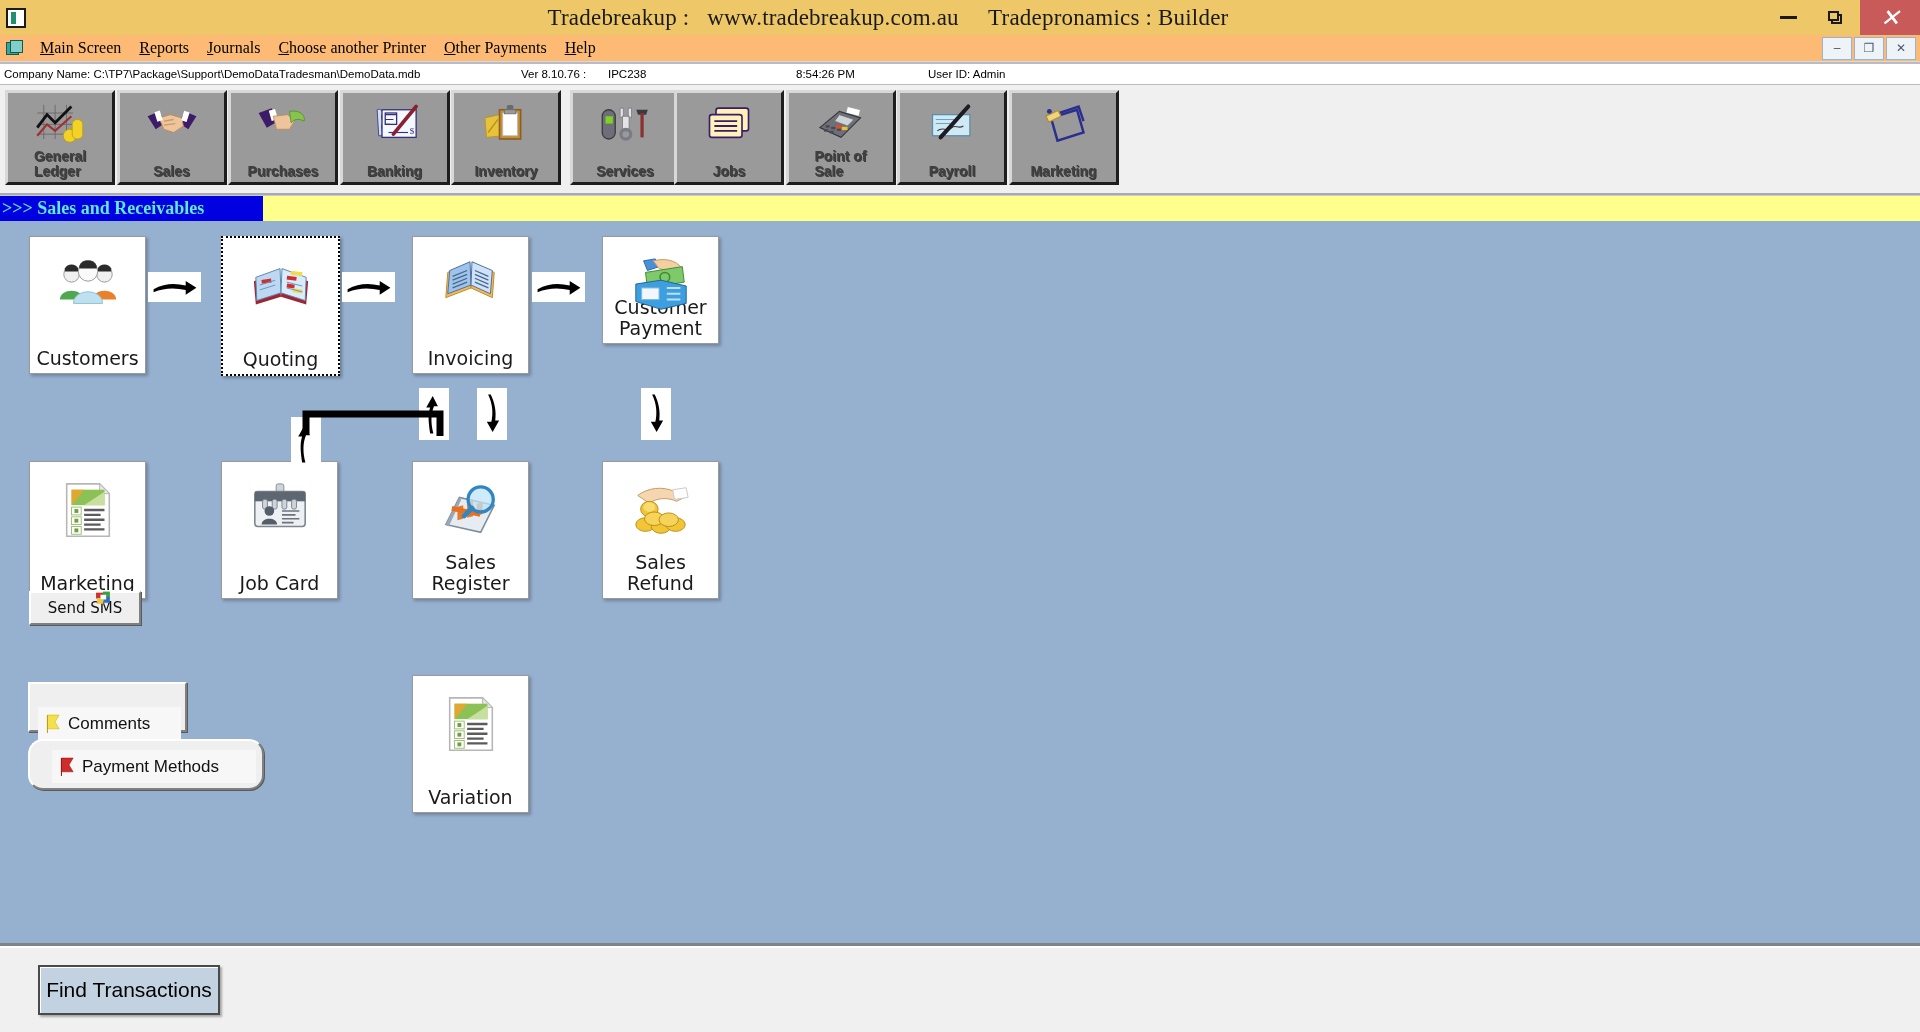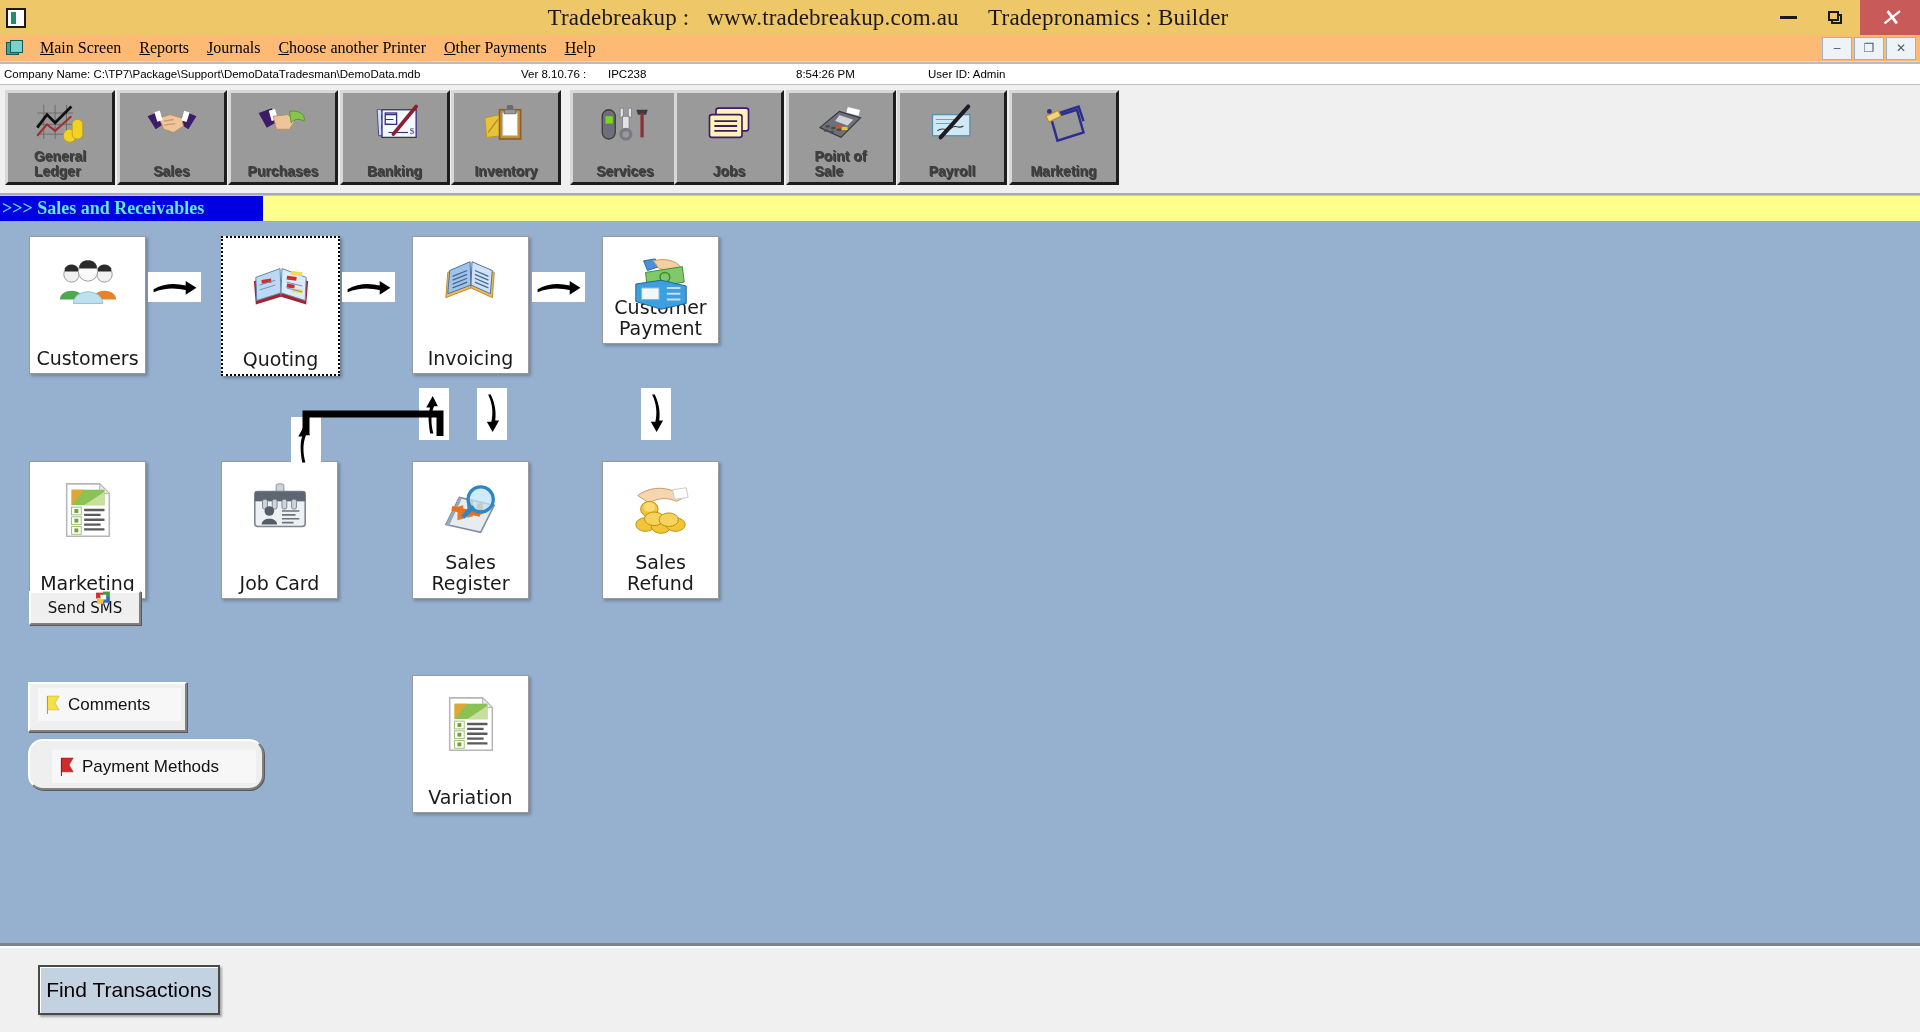--- a/index.html
+++ b/index.html
@@ -611,21 +611,21 @@
           <span style="position: absolute; left: 47px; top: -9px;"><svg viewBox="0 0 64 64" width="17" height="17">
               <rect x="4" y="10" width="26" height="22" fill="#cf2e2e"></rect>
               <rect x="30" y="6" width="26" height="22" fill="#3aa33a"></rect>
               <rect x="8" y="30" width="24" height="22" fill="#f2c437"></rect>
               <rect x="32" y="26" width="24" height="22" fill="#2f6fc4"></rect>
               <rect x="20" y="18" width="22" height="18" fill="#ffffff" stroke="#888"></rect>
             </svg></span>
         </div>
       </div>
       <div class="pushbtn" style="left: 28px; top: 461px; width: 159px; height: 50px;">
-        <div class="imgbtn-face" style="position: absolute; left: 8px; top: 4px; width: 143px; height: 33px;">
+        <div class="imgbtn-face" style="position: absolute; left: 8px; top: 23px; width: 143px; height: 33px;">
           <span style="display: inline-flex; margin-right: 2px;">
             <svg viewBox="0 0 64 64" width="22" height="22">
               <path d="M10,6 L44,6 L32,26 L44,46 L10,46 Z" fill="#f4e04a" stroke="#cbb018" stroke-width="1.6"></path>
               <path d="M10,6 L10,58" stroke="#b8a014" stroke-width="3"></path>
             </svg>
           </span>
           <span class="pb-label">Comments</span>
         </div>
       </div>
       <div class="pushbtn" style="left: 28px; top: 518px; width: 236px; height: 51px; border-radius: 15px;">

